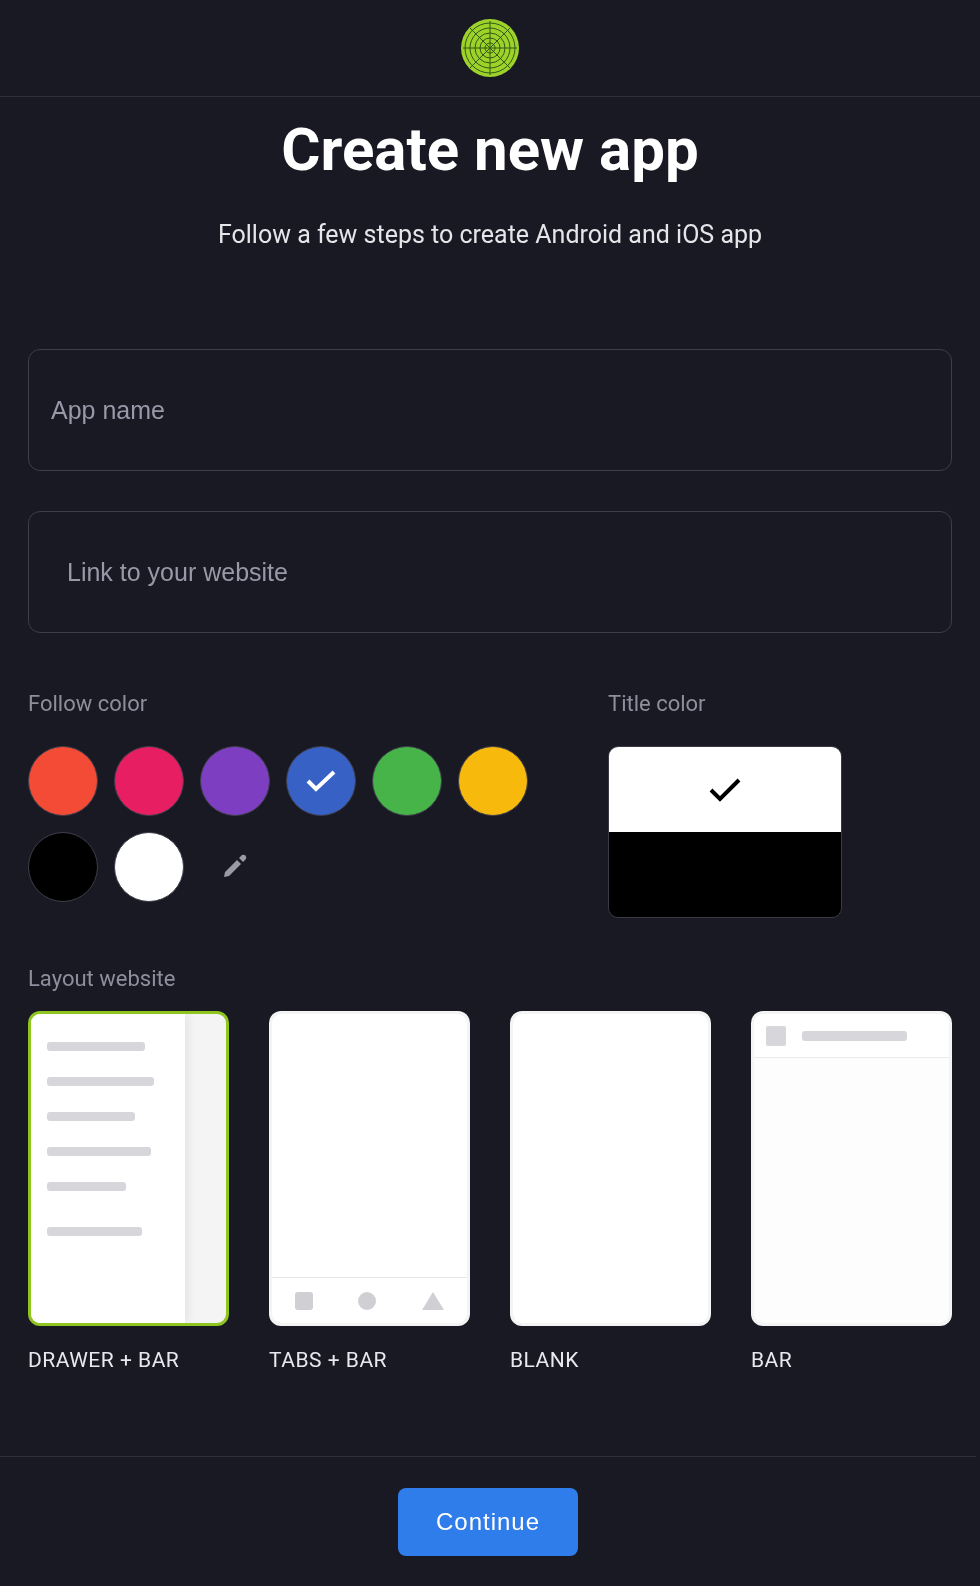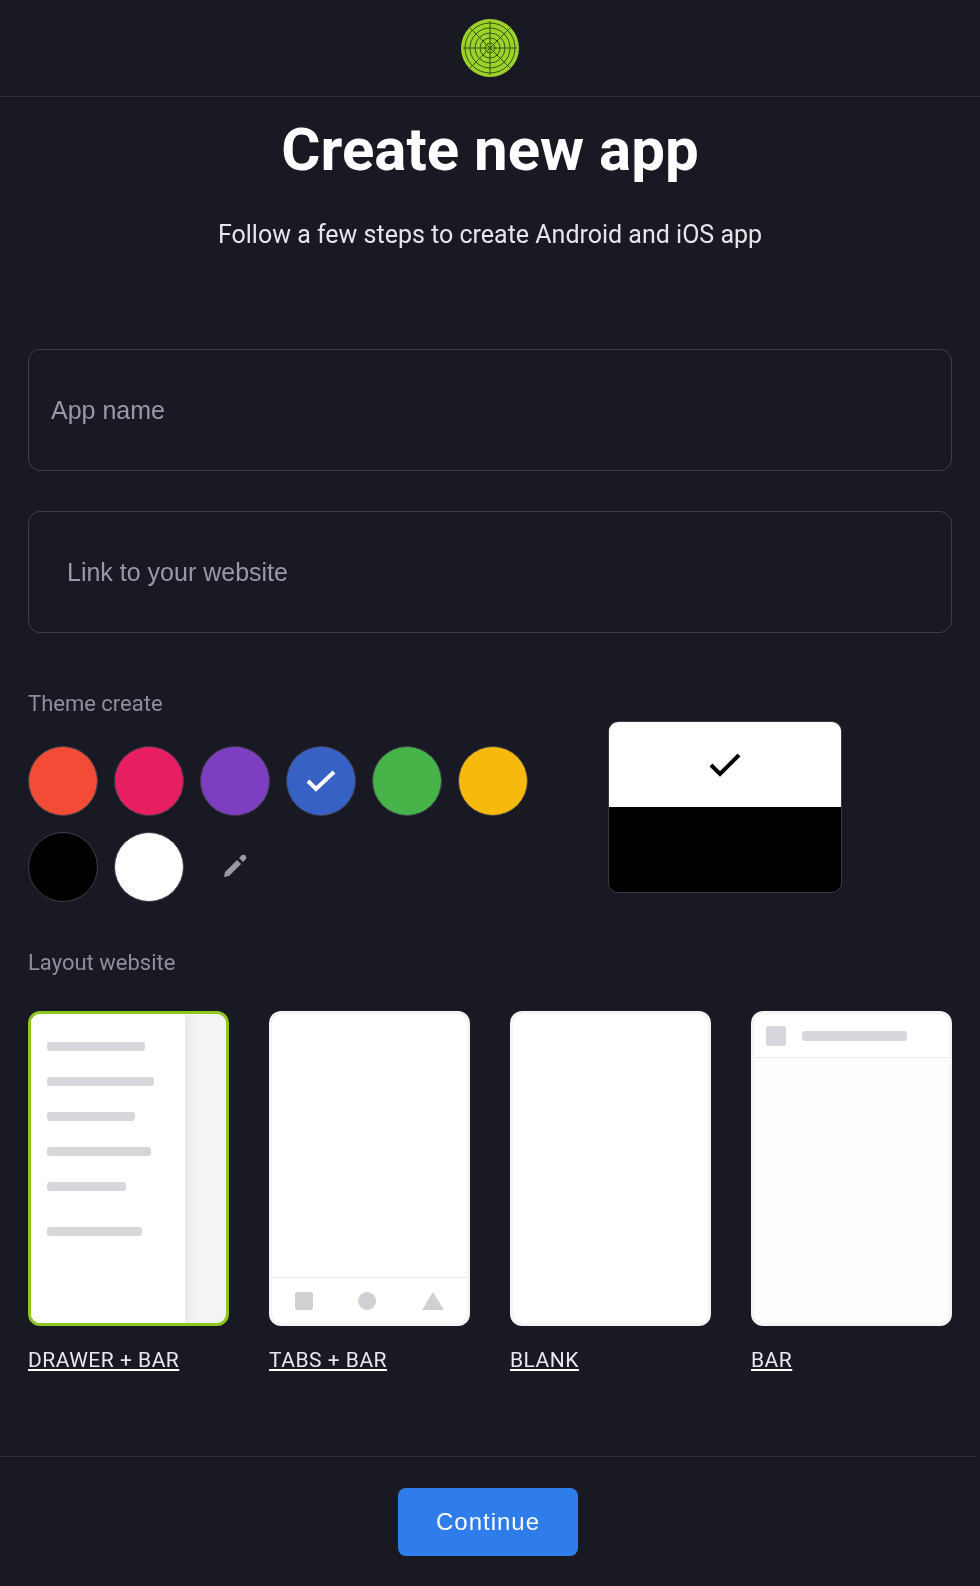--- a/index.html
+++ b/index.html
@@ -146,24 +146,23 @@
     }
 
     .tc-white { background: #fff; }
     .tc-black { background: #000; }
 
     .layout-label {
       margin-top: 48px;
     }
 
     .templates-row {
-      margin-top: 36px;
+      margin-top: 20px;
       display: flex;
       gap: 40px;
-      text-decoration: underline;
     }
 
     .template {
       flex: 1;
       cursor: pointer;
     }
 
     .template-card {
       width: 100%;
       height: 315px;
@@ -321,21 +320,21 @@
   <h1 class="page-title">Create new app</h1>
   <p class="page-subtitle">Follow a few steps to create Android and iOS app</p>
 
   <div class="form">
     <input class="text-input" type="text" placeholder="App name" style="">
     <input class="text-input" type="text" placeholder="Link to your website" style="">
   </div>
 
   <div class="row">
     <div class="theme-col">
-      <div class="section-label">Theme create</div>
+      <div class="section-label">Follow color</div>
       <div class="swatches" id="theme-swatches">
           <div class="swatch" style="background: rgb(243, 75, 54);"></div>
           <div class="swatch" style="background: rgb(231, 30, 98);"></div>
           <div class="swatch" style="background: rgb(126, 62, 194);"></div>
           <div class="swatch" style="background: rgb(56, 97, 198);">
             <svg width="34" height="26" viewBox="0 0 34 26">
               <path class="swatch-check" d="M4 13 L12 21 L30 4"></path>
             </svg>
           </div>
           <div class="swatch" style="background: rgb(71, 180, 73);"></div>
@@ -343,20 +342,21 @@
           <div class="swatch" style="background: rgb(0, 0, 0);"></div>
           <div class="swatch" style="background: rgb(255, 255, 255);"></div>
           <div class="eyedropper-btn">
             <svg width="30" height="30" viewBox="0 0 30 30">
               <path d="M22 3 a3 3 0 0 1 4 4 l-3 3 l-4 -4 z M17 8 l4 4 L9 24 l-5 1 l1 -5 z" fill="#9a9aa6"></path>
             </svg>
           </div>
         </div>
     </div>
     <div class="title-col">
+      <div class="section-label">Title color</div>
       <div class="title-color-box">
         <div class="tc-half tc-white">
           <svg width="38" height="30" viewBox="0 0 38 30" id="tc-white-check" style="display: block;">
             <path d="M5 15 L14 24 L33 5" stroke="#000" stroke-width="4" fill="none"></path>
           </svg>
         </div>
         <div class="tc-half tc-black">
           
         </div>
       </div>

